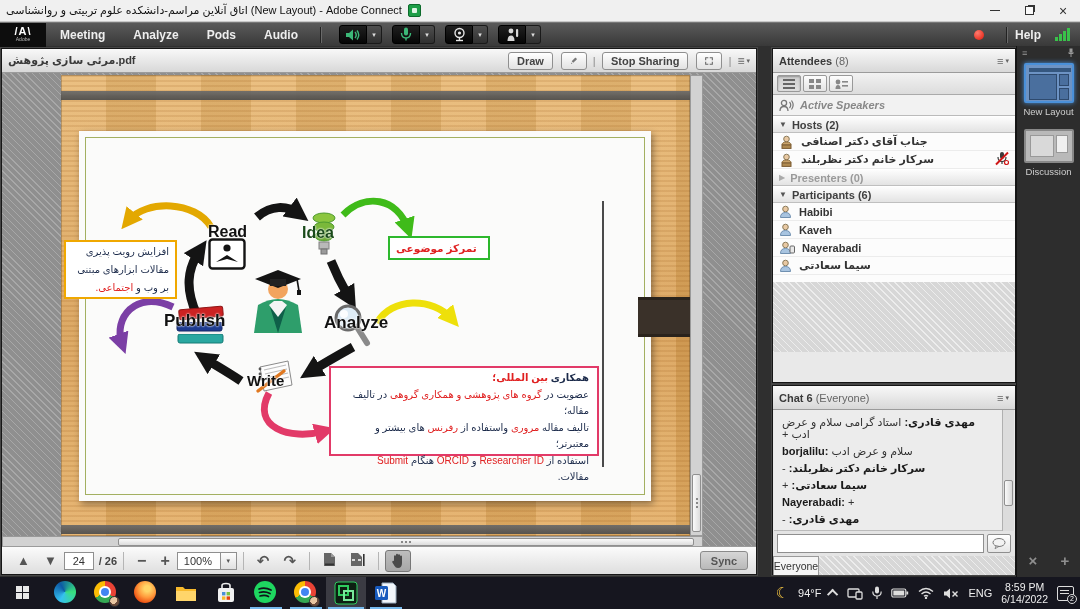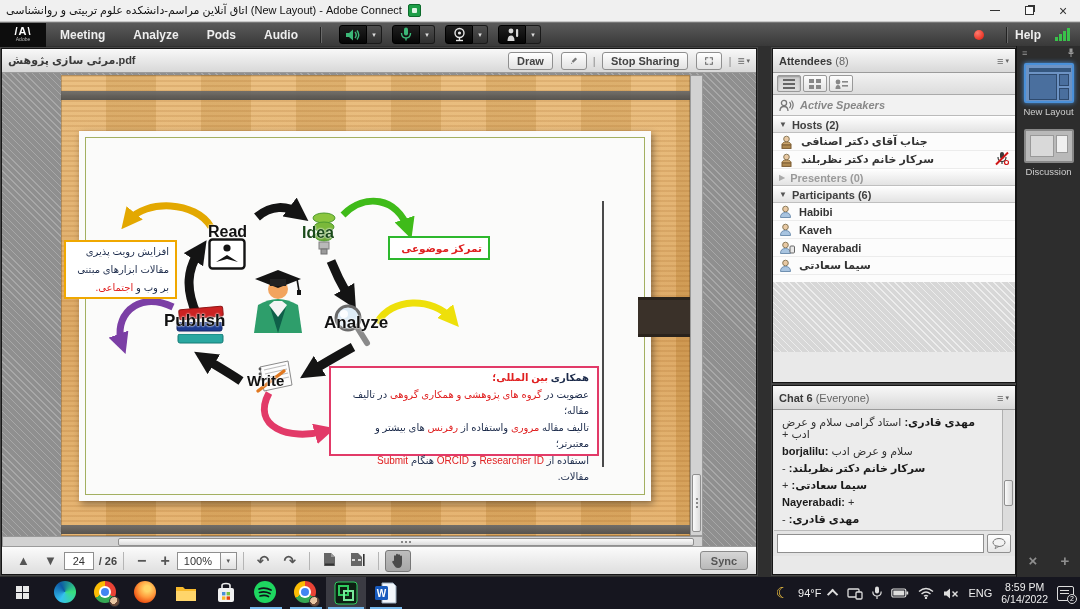--- a/index.html
+++ b/index.html
@@ -350,21 +350,21 @@
         <div class="cyc-label" style="left:241px; top:149px; font-size:16px; color:#1a4a1a;">Idea</div>
         <div class="cyc-label" style="left:263px; top:238px; font-size:17px;">Analyze</div>
         <div class="cyc-label" style="left:186px; top:297px; font-size:15px;">Write</div>
         <div class="cyc-label" style="left:103px; top:236px; font-size:17px;">Publish</div>
 
         <div class="sbox" style="left:3px; top:165px; width:113px; height:59px; border:2px solid #f0a800; font-size:10px; line-height:18px;">
           <span>افزایش رویت پذیری مقالات</span>
           <span>ابزارهای مبتنی بر وب و</span>
           <span class="red">اجتماعی.</span>
         </div>
-        <div class="sbox" style="left:327px; top:161px; width:102px; height:24px; border:2px solid #2db82d; text-align:right; font-weight:bold;">
+        <div class="sbox" style="left:327px; top:161px; width:102px; height:24px; border:2px solid #2db82d; text-align:left; font-weight:bold;">
           <span class="red">تمرکز موضوعی</span>
         </div>
         <div class="sbox" style="left:268px; top:291px; width:270px; height:90px; border:2px solid #e23a68; font-size:10px; line-height:16.5px; padding:2px 8px;">
           <span style="font-weight:bold">همکاری</span> <span class="red" style="font-weight:bold">بین المللی؛</span>
           <br><span>عضویت در</span> <span class="red">گروه های پژوهشی و همکاری گروهی</span> <span>در تالیف مقاله؛</span>
           <br><span>تالیف مقاله</span> <span class="red">مروری</span> <span>واستفاده از</span> <span class="red">رفرنس</span> <span>های بیشتر و معتبرتر؛</span>
           <br><span>استفاده از</span> <span class="red">Researcher ID</span> <span>و</span> <span class="red">ORCID</span> <span>هنگام</span> <span class="red">Submit</span>
           <br><span>مقالات.</span>
         </div>
       </div>
@@ -555,20 +555,23 @@
       </div>
     <div class="chat-input-row">
       <input class="chat-input" style="">
       <div class="sendbtn">
         <svg width="14" height="11" viewBox="0 0 14 11">
           <ellipse cx="7" cy="4.5" rx="6" ry="4" fill="#f3f3f3" stroke="#777"></ellipse>
           <path d="M4,8 L3,10.7 L7,8.4 Z" fill="#f3f3f3" stroke="#777" stroke-width="0.8"></path>
         </svg>
       </div>
     </div>
+    <div class="chat-tabs hatch-light">
+      <div class="tab-everyone">Everyone</div>
+    </div>
   </div>
 
   <div class="abs rail">
     <div class="rail-h">
       <span>≡</span>
       <svg width="8" height="9" viewBox="0 0 8 9">
           <rect x="2.5" y="0.5" width="3" height="4" fill="#999"></rect>
           <path d="M1,4.5 L7,4.5 L6,6 L2,6 Z" fill="#999"></path>
           <line x1="4" y1="6" x2="4" y2="9" stroke="#999"></line>
         </svg>

